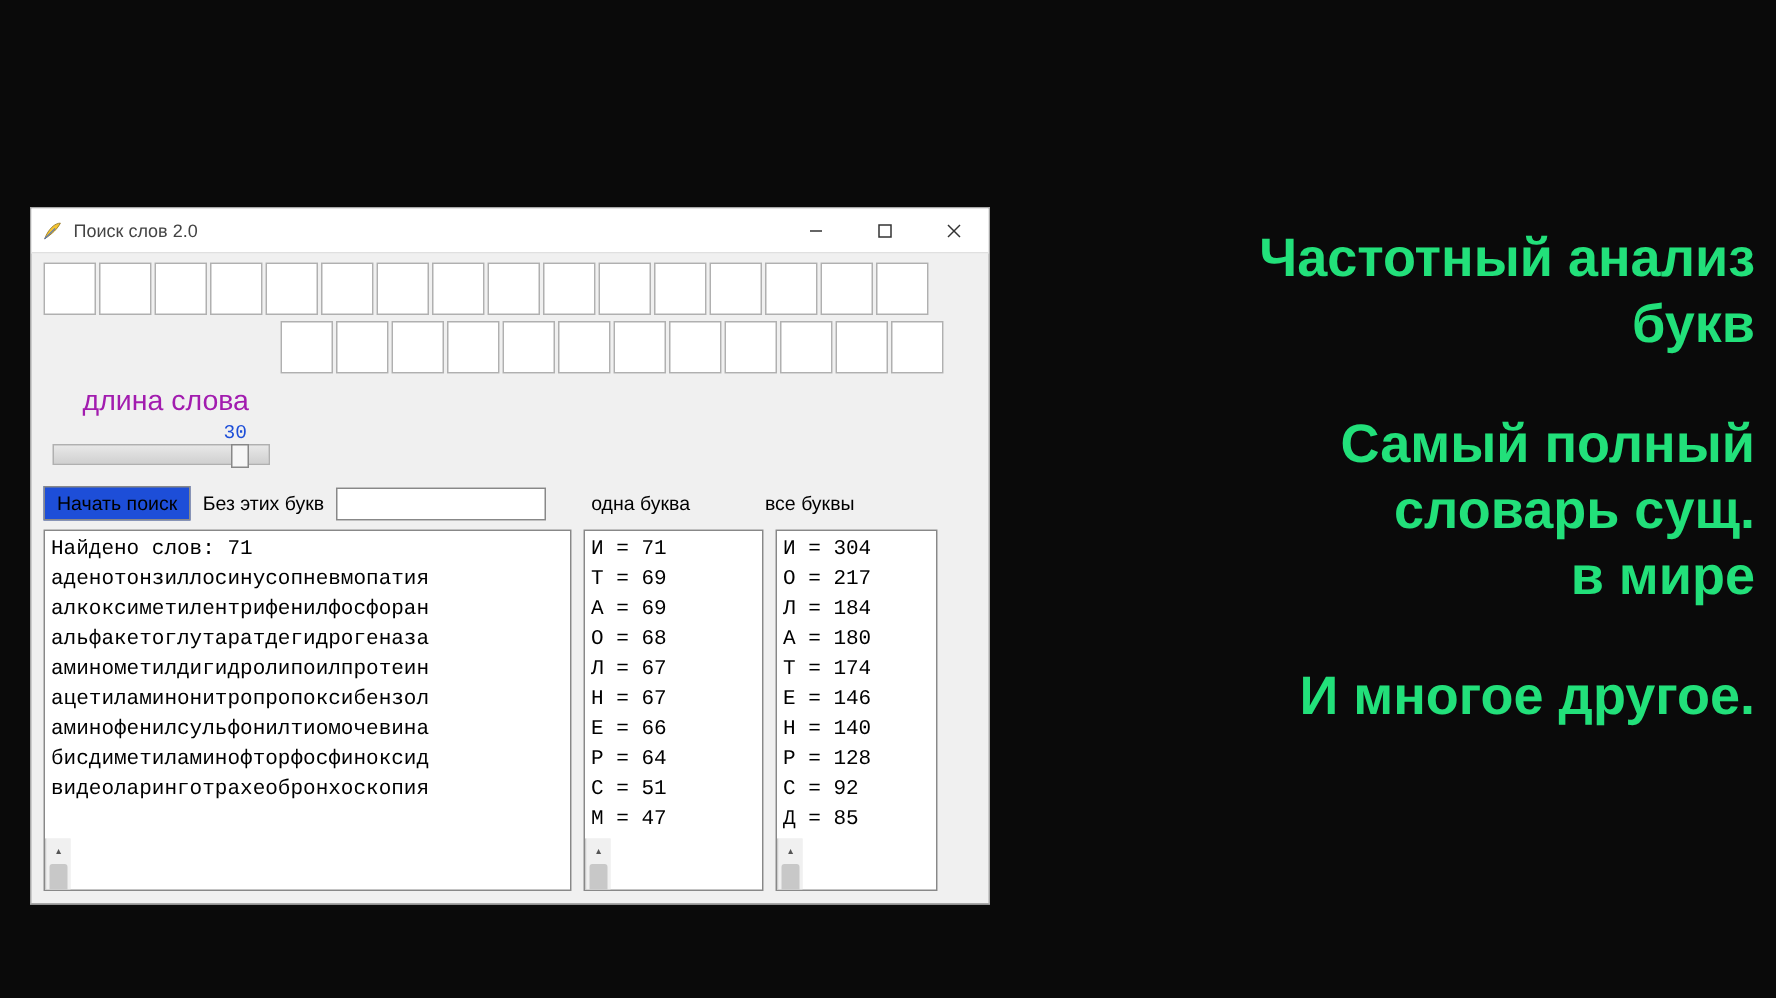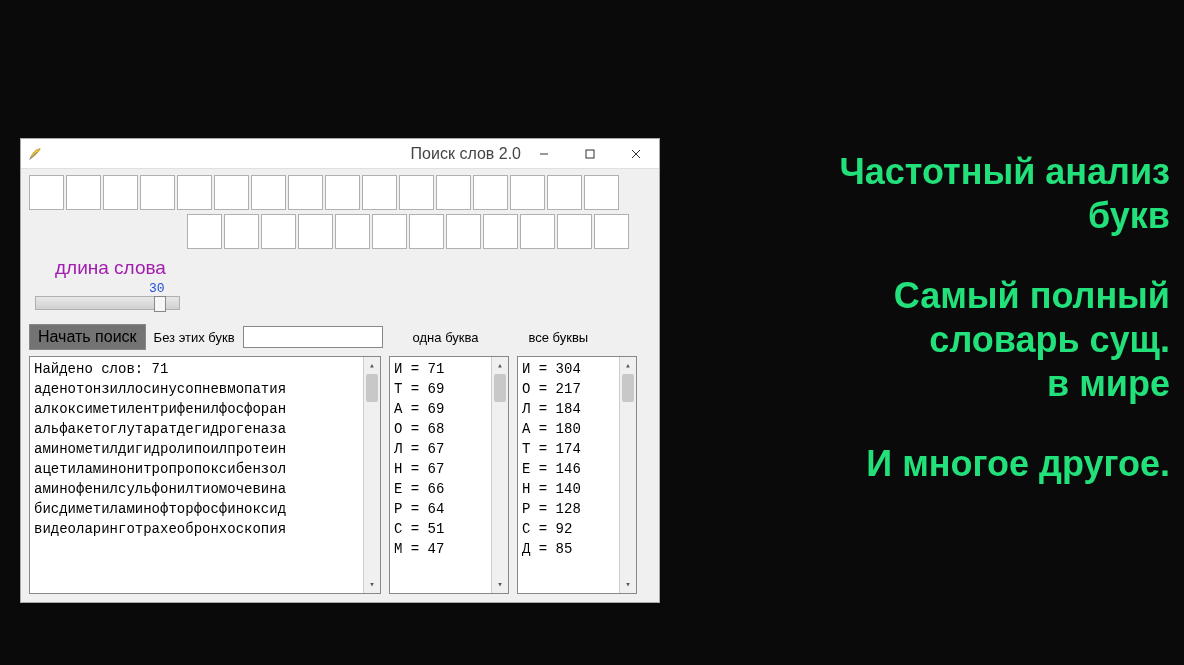--- a/index.html
+++ b/index.html
@@ -39,21 +39,21 @@
 }
 .titlebar .app-icon {
   width: 16px;
   height: 16px;
   margin-right: 6px;
   display: flex;
   align-items: center;
   justify-content: center;
 }
 .titlebar .app-icon svg { width: 14px; height: 14px; }
-.titlebar .title { font-size: 16px; color: #444; flex: 1; text-align: right; }
+.titlebar .title { font-size: 12px; color: #444; flex: 1; }
 .win-controls { display: flex; height: 100%; }
 .win-btn {
   width: 46px;
   display: flex;
   align-items: center;
   justify-content: center;
   color: #555;
 }
 .win-btn svg { width: 10px; height: 10px; stroke: #333; stroke-width: 1; fill: none; }
 
@@ -108,23 +108,23 @@
 
 .controls-row {
   display: flex;
   align-items: center;
   gap: 6px;
   margin-top: 14px;
   font-size: 13px;
 }
 .start-btn {
   padding: 3px 8px;
-  background: #737373;
+  background: #1d4ed8;
   border: 1px solid #888;
-  font-size: 16px;
+  font-size: 13px;
 }
 .ex-label { padding: 0 2px; }
 .ex-input {
   width: 140px;
   height: 22px;
   background: #fff;
   border: 1px solid #888;
 }
 .col-label { font-size: 13px; }
 .col-label.one { margin-left: 24px; }
@@ -139,20 +139,21 @@
 }
 .listbox {
   background: #ffffff;
   border: 1px solid #888;
   display: flex;
   font-family: "Courier New", monospace;
   font-size: 14px;
   line-height: 20px;
   color: #000;
   overflow: hidden;
+  flex-direction: column;
 }
 .listbox .content {
   flex: 1;
   padding: 2px 4px;
   white-space: nowrap;
   overflow: hidden;
 }
 .scrollbar {
   width: 17px;
   background: #f0f0f0;
@@ -174,21 +175,21 @@
   position: absolute;
   left: 2px; right: 2px;
   top: 0;
   height: 28px;
   background: #c8c8c8;
   border-radius: 2px;
 }
 
 .lb-words { width: 352px; }
 .lb-one   { width: 120px; }
-.lb-all   { width: 120px; }
+.lb-all   { width: 108px; }
 
 .promo {
   position: absolute;
   left: 678px;
   top: 150px;
   width: 492px;
   color: #22e07a;
   font-family: Arial, Helvetica, sans-serif;
   font-weight: 700;
   text-align: right;

